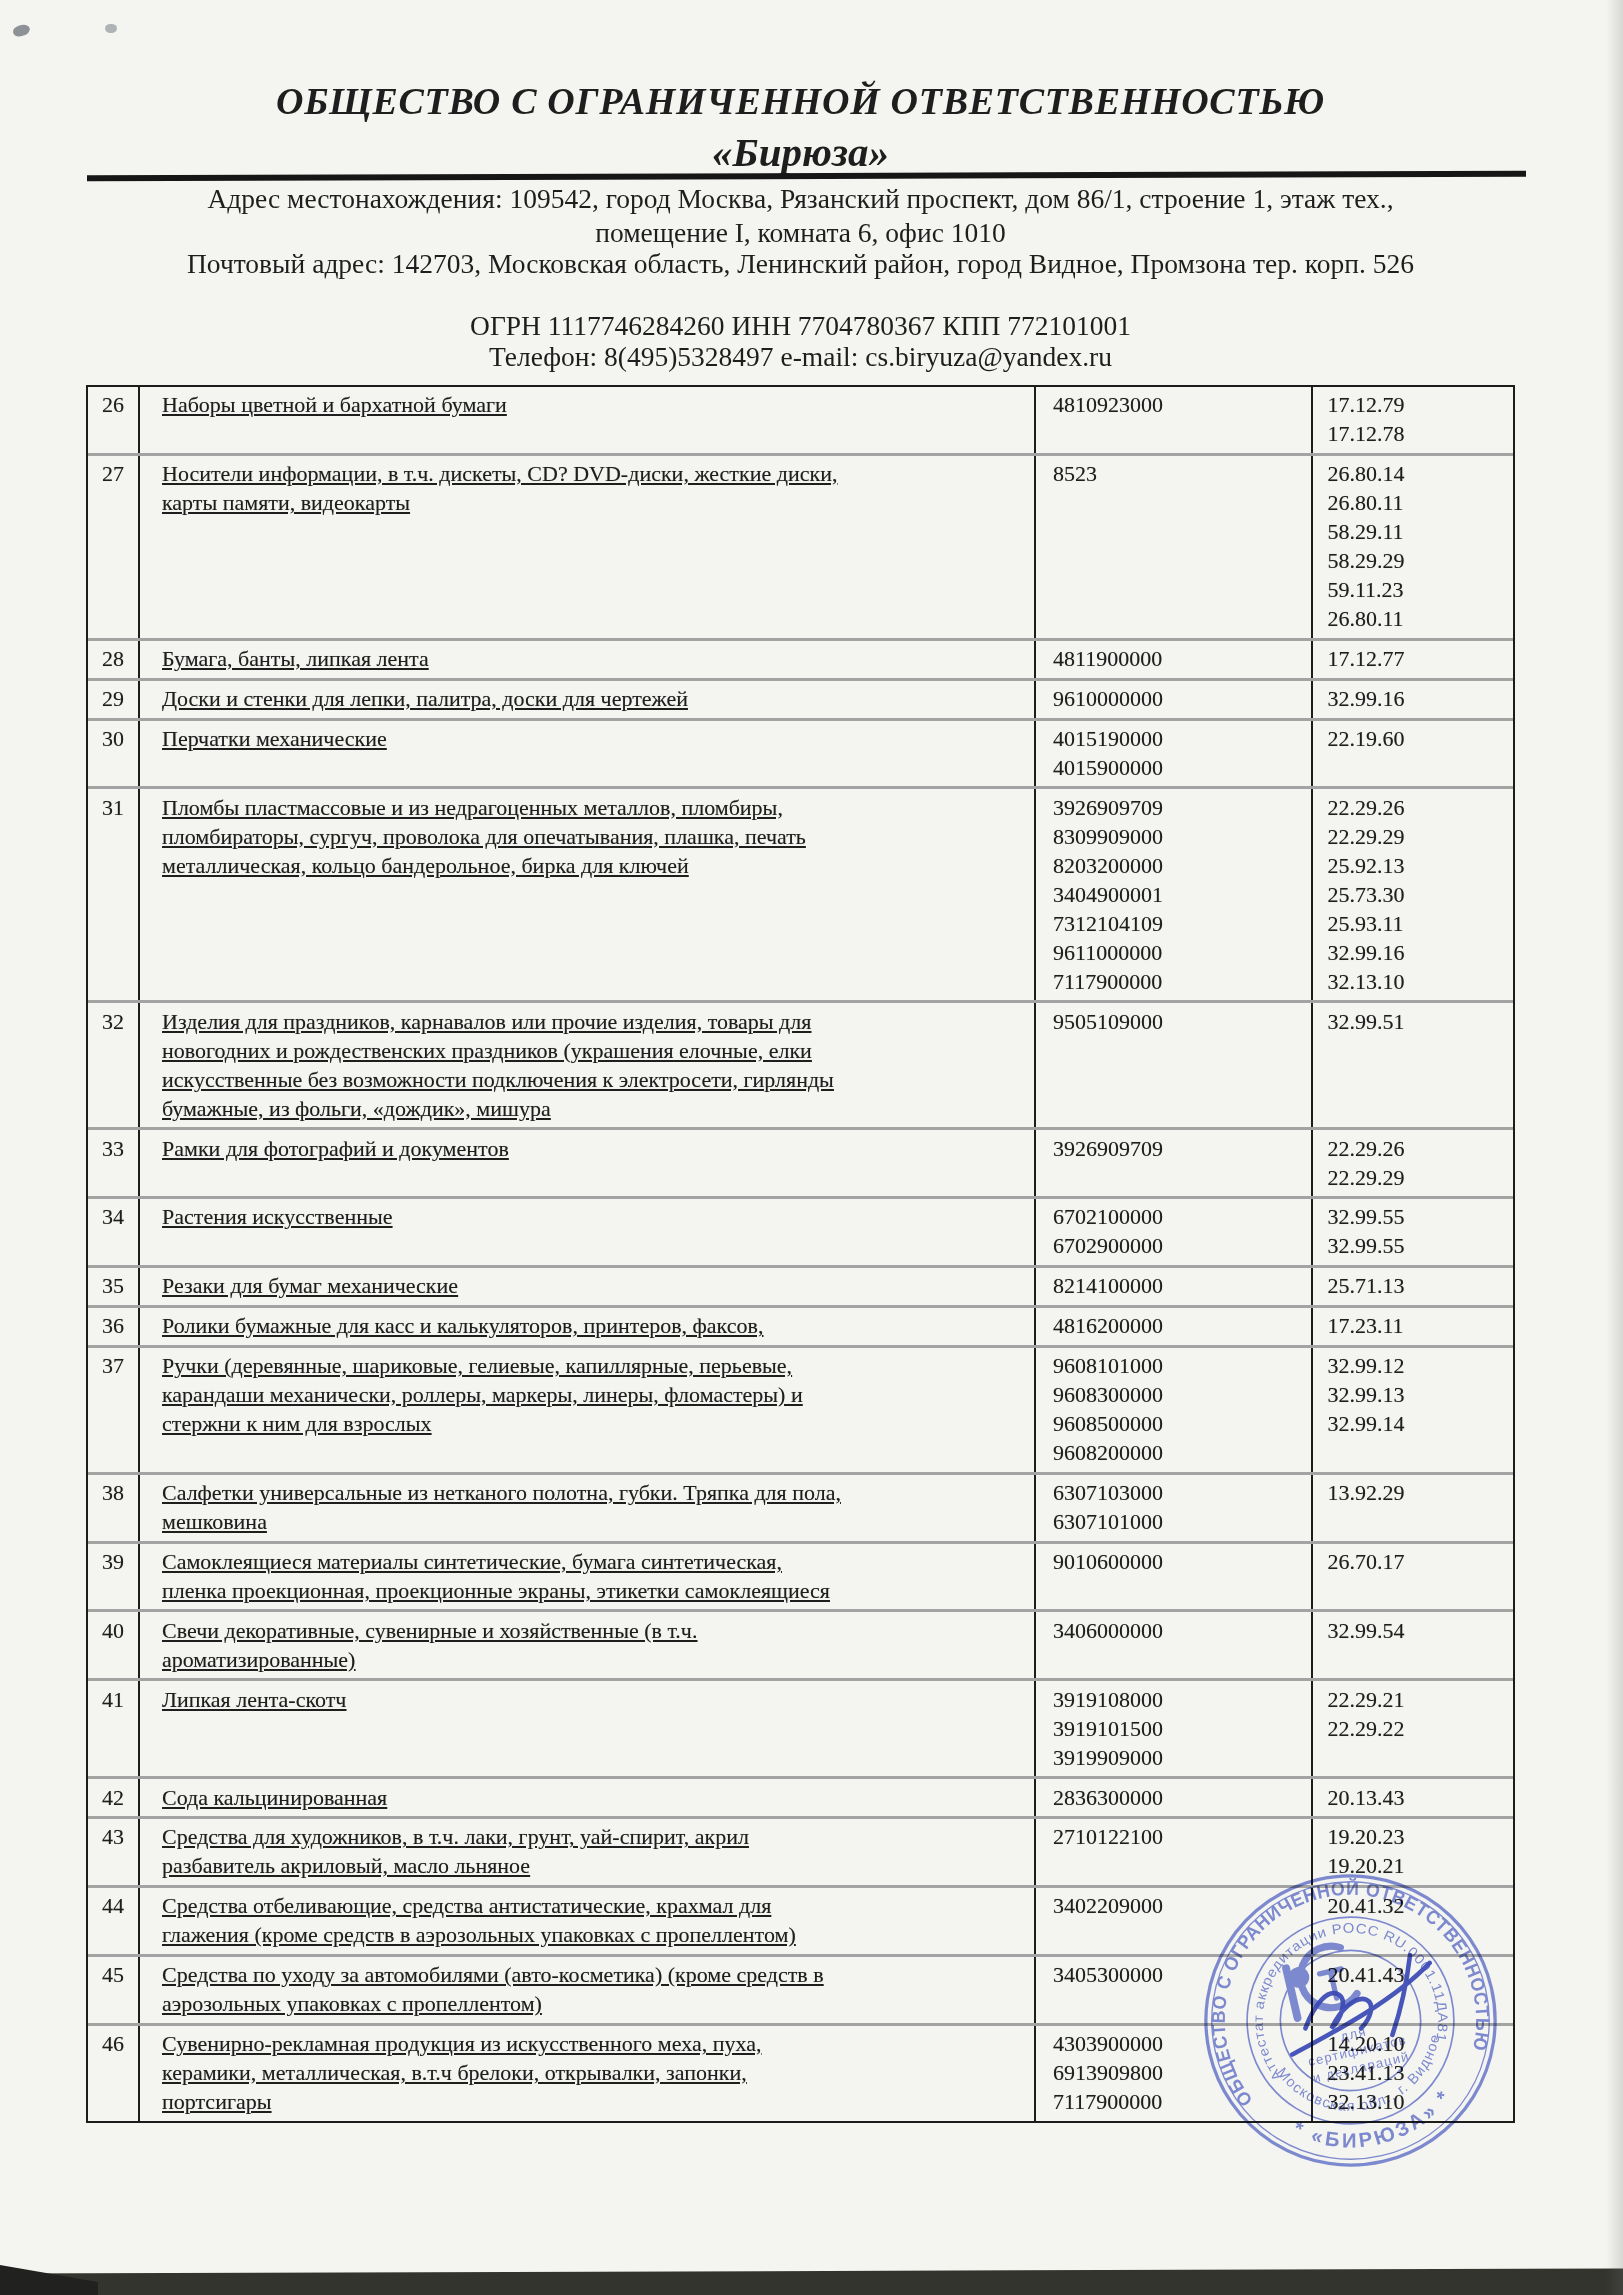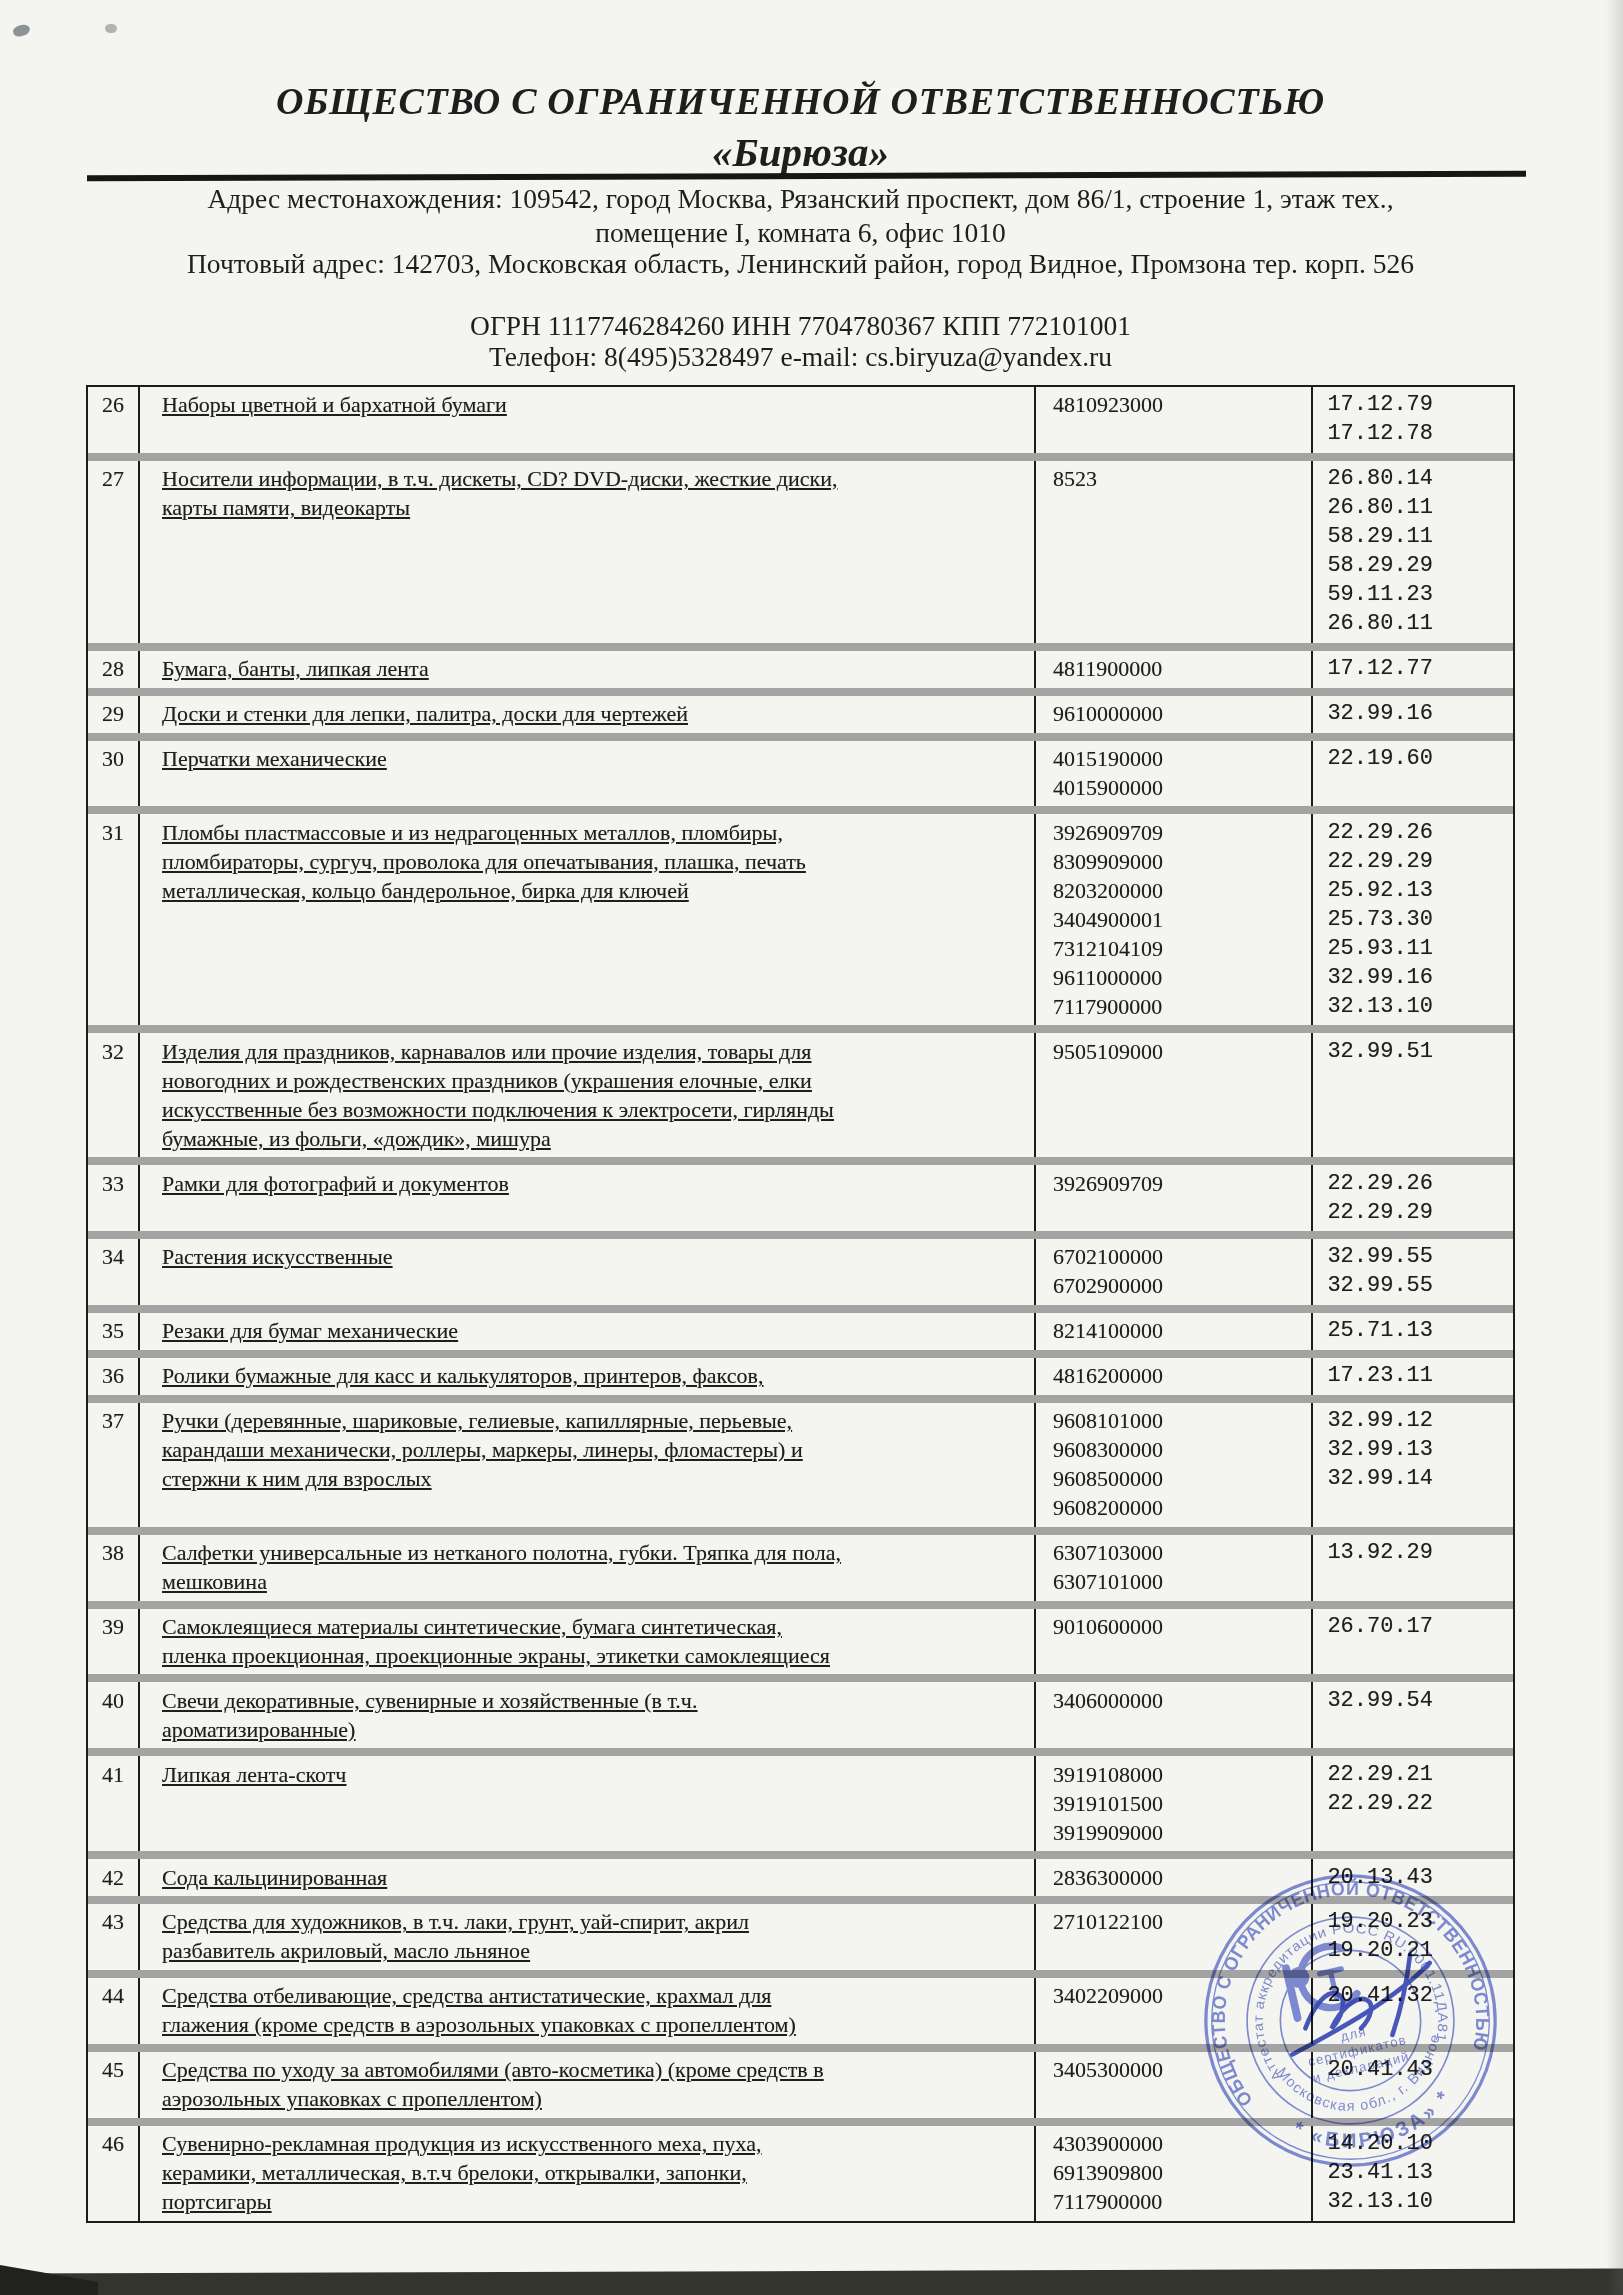--- a/index.html
+++ b/index.html
@@ -23,29 +23,29 @@
   .postal{top:248px;}
   .ogrn{top:310px;font-family:Liberation Serif, serif;}
   .phone{top:341px;}
   
   .doc-table{
     position:absolute;left:86px;top:385px;width:1429px;
     border:2px solid #1c1c1c;border-top-width:2.6px;
     background:transparent;
     box-sizing:border-box;
   }
-  .t-row{display:grid;grid-template-columns:52px 896px 277px 1fr;border-bottom:8px solid #a3a3a3;}
+  .t-row{display:grid;grid-template-columns:52px 896px 277px 1fr;border-bottom:3px solid #a3a3a3;}
   .t-row:last-child{border-bottom:none;}
   .cell{border-right:2px solid #1c1c1c;padding:3.3px 2.6px 4.6px 2.6px;box-sizing:border-box;}
   .cell:last-child{border-right:none;}
   .cell-line{font-size:22px;line-height:29px;white-space:nowrap;text-shadow:0 0 0.7px rgba(20,20,20,.4);}
   .num-cell{text-align:center;}
   .desc-cell{padding-left:22px;text-decoration:underline;}
   .code-cell{padding-left:17px;}
-  .class-cell{padding-left:14.4px;font-family:Liberation Mono, monospace;}
+  .class-cell{padding-left:14.4px;}
   
   .stamp{
     position:absolute;left:1200px;top:1870px;width:301px;height:301px;
     mix-blend-mode:multiply;
   }
   
   .speck1{position:absolute;left:13px;top:25px;width:17px;height:11px;background:#8d9296;border-radius:45% 55% 50% 50%;transform:rotate(-18deg);}
   .speck2{position:absolute;left:105px;top:23.6px;width:11.8px;height:9.8px;background:#aeb3b5;border-radius:50%;}
   .bottom-edge{position:absolute;left:-6.5px;top:2271px;width:1636px;height:33px;background:#34342f;transform:rotate(-0.18deg);}
   .corner-wedge{position:absolute;left:0;top:2265px;width:98px;height:31px;background:#21211f;clip-path:polygon(0 0,100% 55%,100% 100%,0 100%);}

